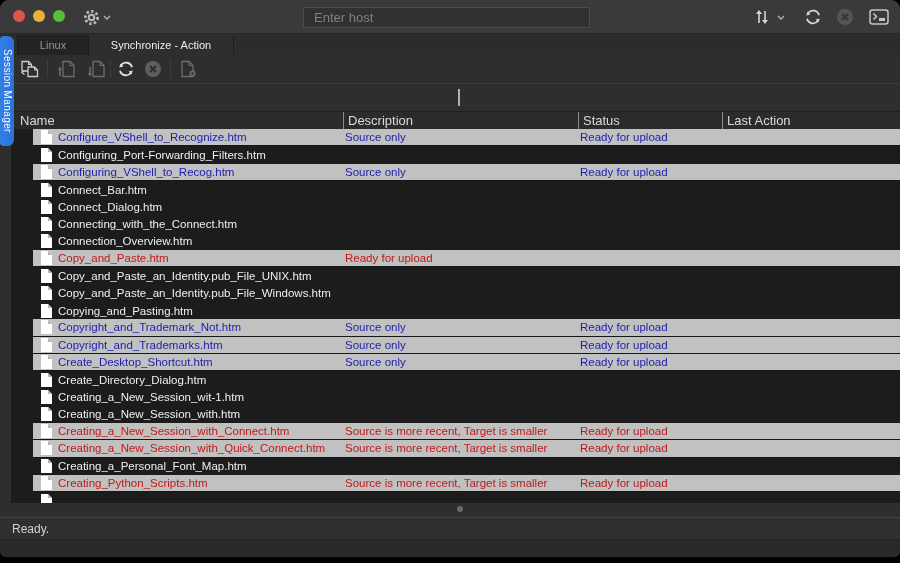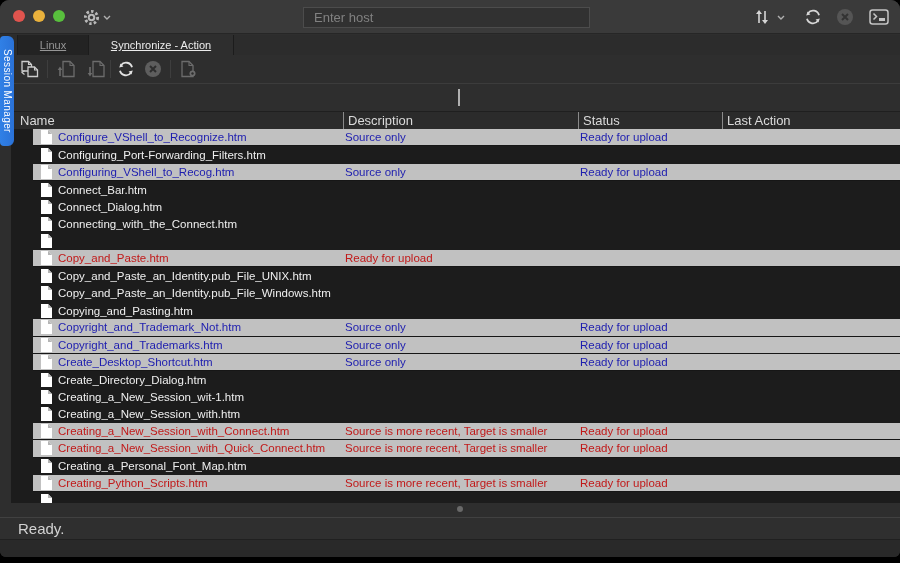--- a/index.html
+++ b/index.html
@@ -25,21 +25,21 @@
   .hostfield::placeholder { color:#818181; }
   .ti-sort { left:751px; width:22px; }
   .ti-sortchev { left:775px; width:12px; }
   .ti-refresh { left:801px; width:24px; }
   .ti-cancel { left:833px; width:24px; }
   .ti-term { left:866px; width:26px; }
 
   
   .tabbar { position:absolute; left:0; top:35px; width:100%; height:20px; background:#2c2c2c; }
   .tab { position:absolute; top:0; height:20px; display:flex; align-items:center;
-         justify-content:center; font-size:11px; border-left:1px solid #1c1c1c;text-decoration:underline; }
+         justify-content:center; font-size:11px; border-left:1px solid #1c1c1c; }
   .tab-linux { left:17px; width:71px; background:#232323; color:#969696; }
   .tab-sync  { left:88px; width:146px; background:#2e2e2e; color:#ececec;
                border-right:1px solid #1c1c1c; }
 
   
   .sidetab { position:absolute; left:0; top:36px; width:14px; height:110px;
              background:linear-gradient(90deg,#3080e6,#2a72d8);
              border-radius:4px 6px 6px 4px; z-index:30;
              display:flex; align-items:center; justify-content:center; }
   .sidetab span { writing-mode:vertical-rl; font-size:10px; color:#fff; letter-spacing:.4px; }
@@ -77,21 +77,21 @@
   .c-desc { width:235px; flex:none; white-space:nowrap; overflow:hidden; }
   .c-status { width:142px; flex:none; white-space:nowrap; overflow:hidden; }
   .c-last { flex:1; white-space:nowrap; overflow:hidden; }
 
   
   .hscroll { position:absolute; left:11px; right:0; top:503px; height:14px; background:#2e2e2e; }
   .hthumb { position:absolute; left:446px; top:3px; width:6px; height:6px;
             border-radius:50%; background:#696969; }
   .statusbar { position:absolute; left:0; top:517px; width:100%; height:22px;
                background:#2f2f2f; border-top:1px solid #414141; display:flex; align-items:center; }
-  .statusbar span { margin-left:18px; font-size:15px; color:#d2d2d2;text-align:center; }
+  .statusbar span { margin-left:12px; font-size:12px; color:#d2d2d2;text-align:center; }
   .footer { position:absolute; left:0; top:539px; width:100%; height:18px;
             background:#292929; border-top:1px solid #202020; }
 </style>
 </head>
 <body>
 
 <div class="window">
 
   <div class="titlebar">
     <div class="traffic tl-close"></div>
@@ -315,20 +315,21 @@
     </div>
       <div class="row">
       <div class="indent"></div>
       <div class="rowbody">
         <span class="c-icon">
           <svg width="12" height="14" viewBox="0 0 12 14">
             <path d="M1 0 h7 l4 4 v10 H1 z" fill="#ffffff"></path>
             <path d="M8 0 l4 4 H8 z" fill="#b5b5b5"></path>
           </svg>
         </span>
+        <span class="c-name">Connection_Overview.htm</span>
         <span class="c-desc"></span>
         <span class="c-status"></span>
         <span class="c-last"></span>
       </div>
     </div>
       <div class="row sel sel-red">
       <div class="indent"></div>
       <div class="rowbody">
         <span class="c-icon">
           <svg width="12" height="14" viewBox="0 0 12 14">

